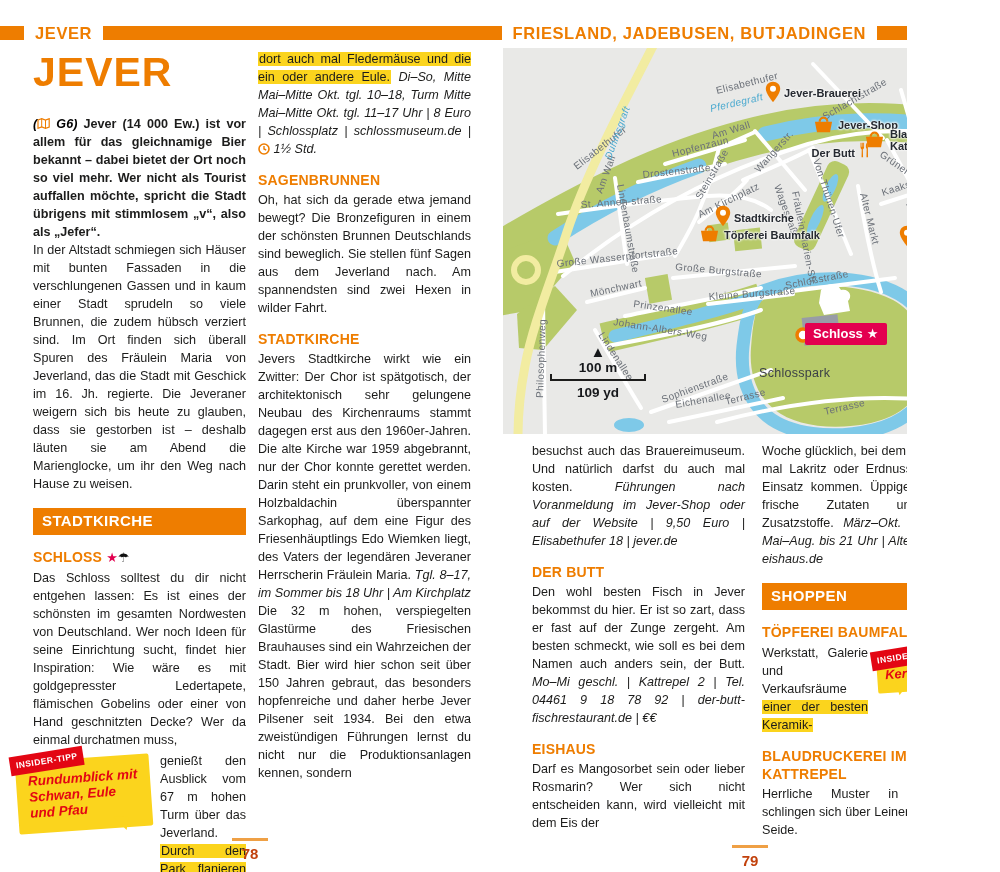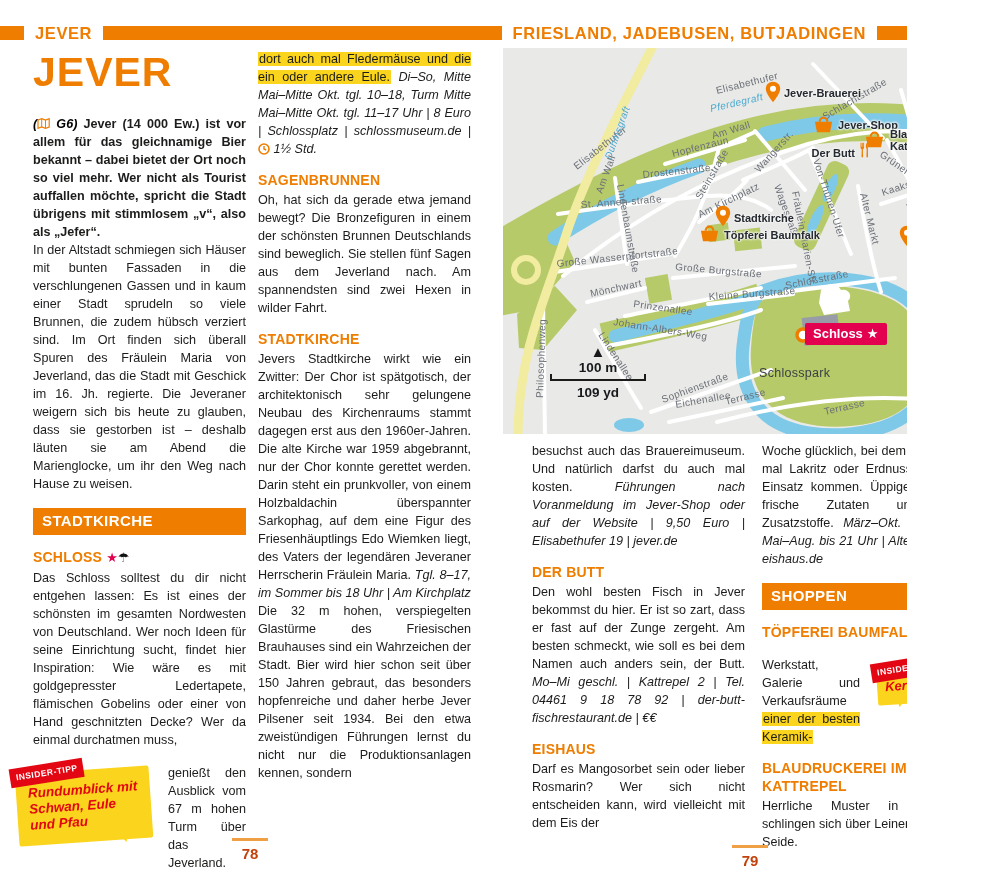--- a/index.html
+++ b/index.html
@@ -28,21 +28,21 @@
   .banner{background:#ee7d00;color:#fff;font-weight:bold;font-size:15px;letter-spacing:.4px;
           padding:4px 9px 5px;margin:15px 0 6px;text-align:left;}
   .h3{color:#ee7d00;font-weight:bold;font-size:14px;letter-spacing:.2px;margin:13px 0 2px;text-align:left;}
   .h3 .star{color:#e2004f;font-size:13px;}
   .h3 .glyph{color:#111;font-size:13px;font-weight:normal;}
   .det{font-style:italic;}
   mark{background:#fbd41d;color:inherit;padding:0 1px;}
   .clock-ic{vertical-align:-2px;}
 
   
-  .wrap-row{display:flex;gap:17px;align-items:flex-start;margin-top:15px;}
+  .wrap-row{display:flex;gap:9px;align-items:flex-start;margin-top:3px;}
   .wrap-text{flex:1;text-align:justify;}
   .tip{position:relative;flex:none;background:#fbd41d;color:#e30613;font-weight:bold;font-style:italic;
        font-size:13.5px;line-height:16px;padding:12px 10px 12px 12px;transform:rotate(-4deg);
        border-radius:2px;text-align:left;}
   .tip-left{width:112px;margin-left:-16px;margin-top:6px;}
   .tip-right{width:92px;margin-right:-10px;margin-top:10px;font-size:13px;padding:10px 8px;}
   .tip::after{content:"";position:absolute;bottom:-13px;right:24px;width:0;height:0;
        border:10px solid transparent;border-top:14px solid #fbd41d;border-right-width:3px;border-left-width:12px;}
   .tip-right::after{right:auto;left:18px;border-right-width:12px;border-left-width:3px;}
   .ribbon{position:absolute;top:-9px;left:-5px;background:#e30613;color:#fff;font-style:normal;
@@ -310,21 +310,21 @@
 
     <div class="scale">
       <div class="north">▲</div>
       <div class="scale-num">100 m</div>
       <div class="scale-line"></div>
       <div class="scale-num">109 yd</div>
     </div>
   </div>
 
   <section class="col col3">
-    <p><span>besuchst auch das Brauereimuseum. Und natürlich darfst du auch mal kosten.</span> <span class="det">Führungen nach Voranmeldung im Jever-Shop oder auf der Website | 9,50 Euro | Elisabethufer 19 | jever.de</span></p>
+    <p><span>besuchst auch das Brauereimuseum. Und natürlich darfst du auch mal kosten.</span> <span class="det">Führungen nach Voranmeldung im Jever-Shop oder auf der Website | 9,50 Euro | Elisabethufer 18 | jever.de</span></p>
 
 
     <h2 class="h3">DER BUTT</h2>
     <p><span>Den wohl besten Fisch in Jever bekommst du hier. Er ist so zart, dass er fast auf der Zunge zergeht. Am besten schmeckt, wie soll es bei dem Namen auch anders sein, der Butt.</span> <span class="det">Mo–Mi geschl. | Kattrepel 2 | Tel. 04461 9 18 78 92 | der-butt-fischrestaurant.de | €€</span></p>
 
     <h2 class="h3">EISHAUS</h2>
     <p>Darf es Mangosorbet sein oder lieber Rosmarin? Wer sich nicht entscheiden kann, wird vielleicht mit dem Eis der</p>
   </section>
 
   <section class="col col4">

